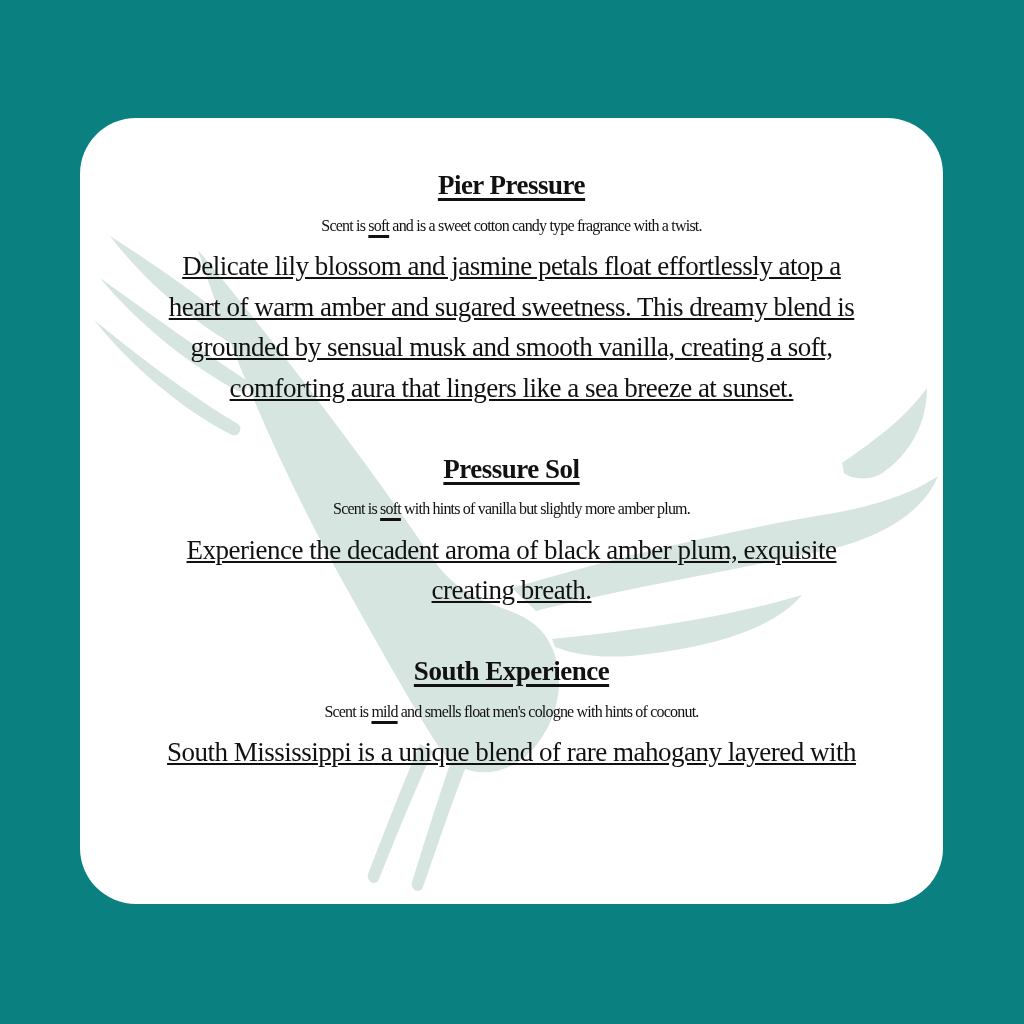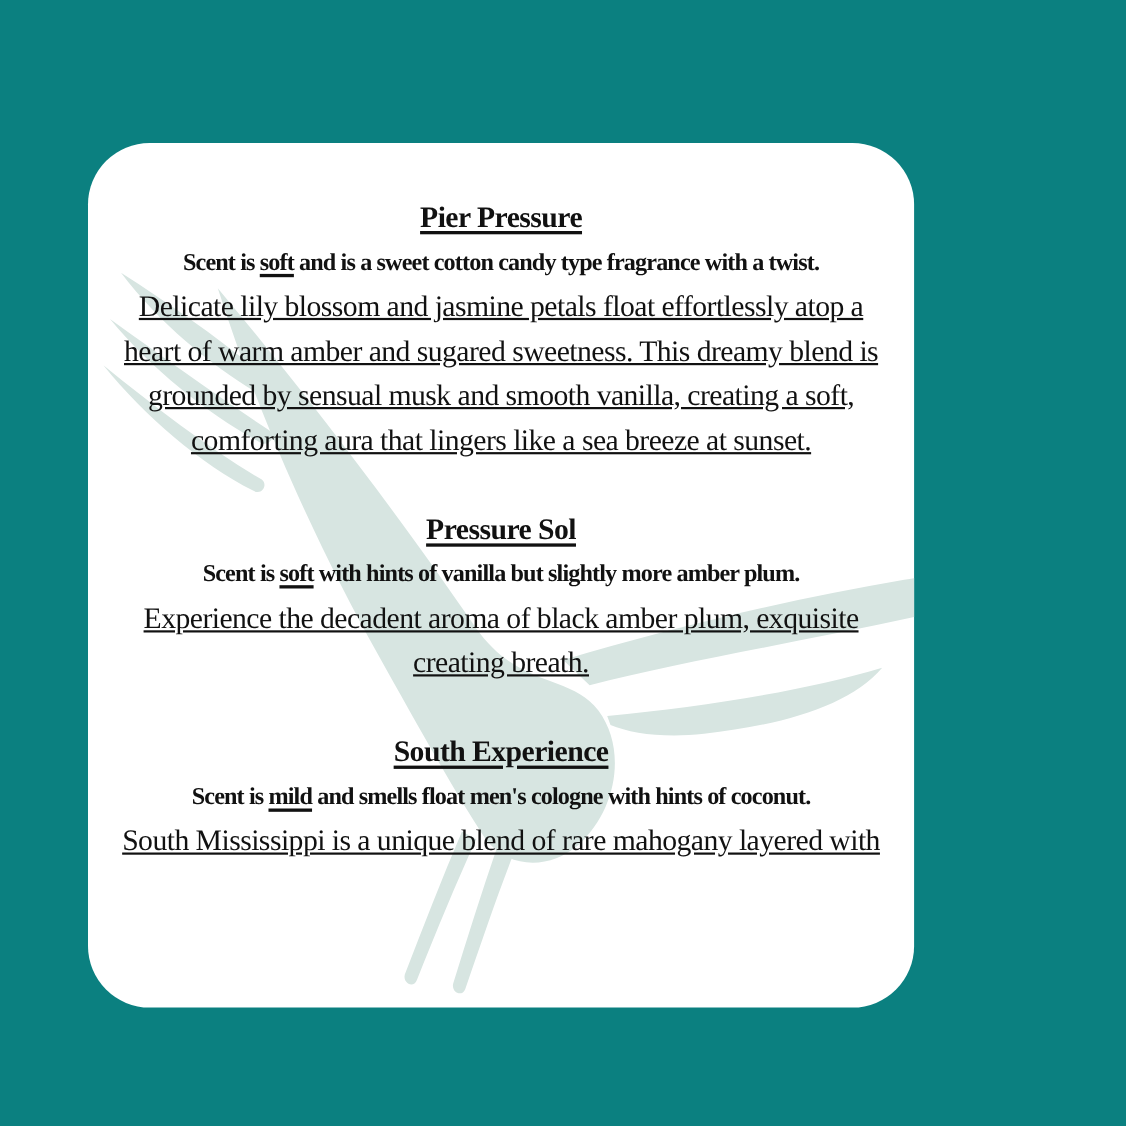--- a/index.html
+++ b/index.html
@@ -10,26 +10,25 @@
     position: relative;
     width: 1024px;
     height: 1024px;
     background: var(--bg, #0b8080);
     overflow: hidden;
   }
   .card {
     position: absolute;
     left: 80px;
     top: 118px;
-    width: 751px;
+    width: 863px;
     height: 786px;
     background: var(--card, #ffffff);
     border-radius: 56px;
     overflow: hidden;
-    margin-top: 12px;
   }
   .watermark-svg {
     position: absolute;
     left: 0;
     top: 0;
     width: 863px;
     height: 786px;
   }
   .watermark-svg path {
     fill: var(--wm, #d7e5e1);
@@ -50,22 +49,22 @@
     letter-spacing: -0.5px;
   }
   .heading {
     font-size: 27px;
     font-weight: bold;
     text-decoration: underline;
     text-decoration-thickness: 2.5px;
     text-underline-offset: 4px;
   }
   .scent-line {
-    font-size: 22px;
-    font-weight: bold;
+    font-size: 16px;
+    font-weight: normal;
     letter-spacing: -0.8px;
   }
   .scent-line .kw {
     text-decoration: underline;
     text-decoration-thickness: 2.5px;
     text-underline-offset: 4px;
   }
   .body-line {
     font-size: 27px;
     text-decoration: underline;

